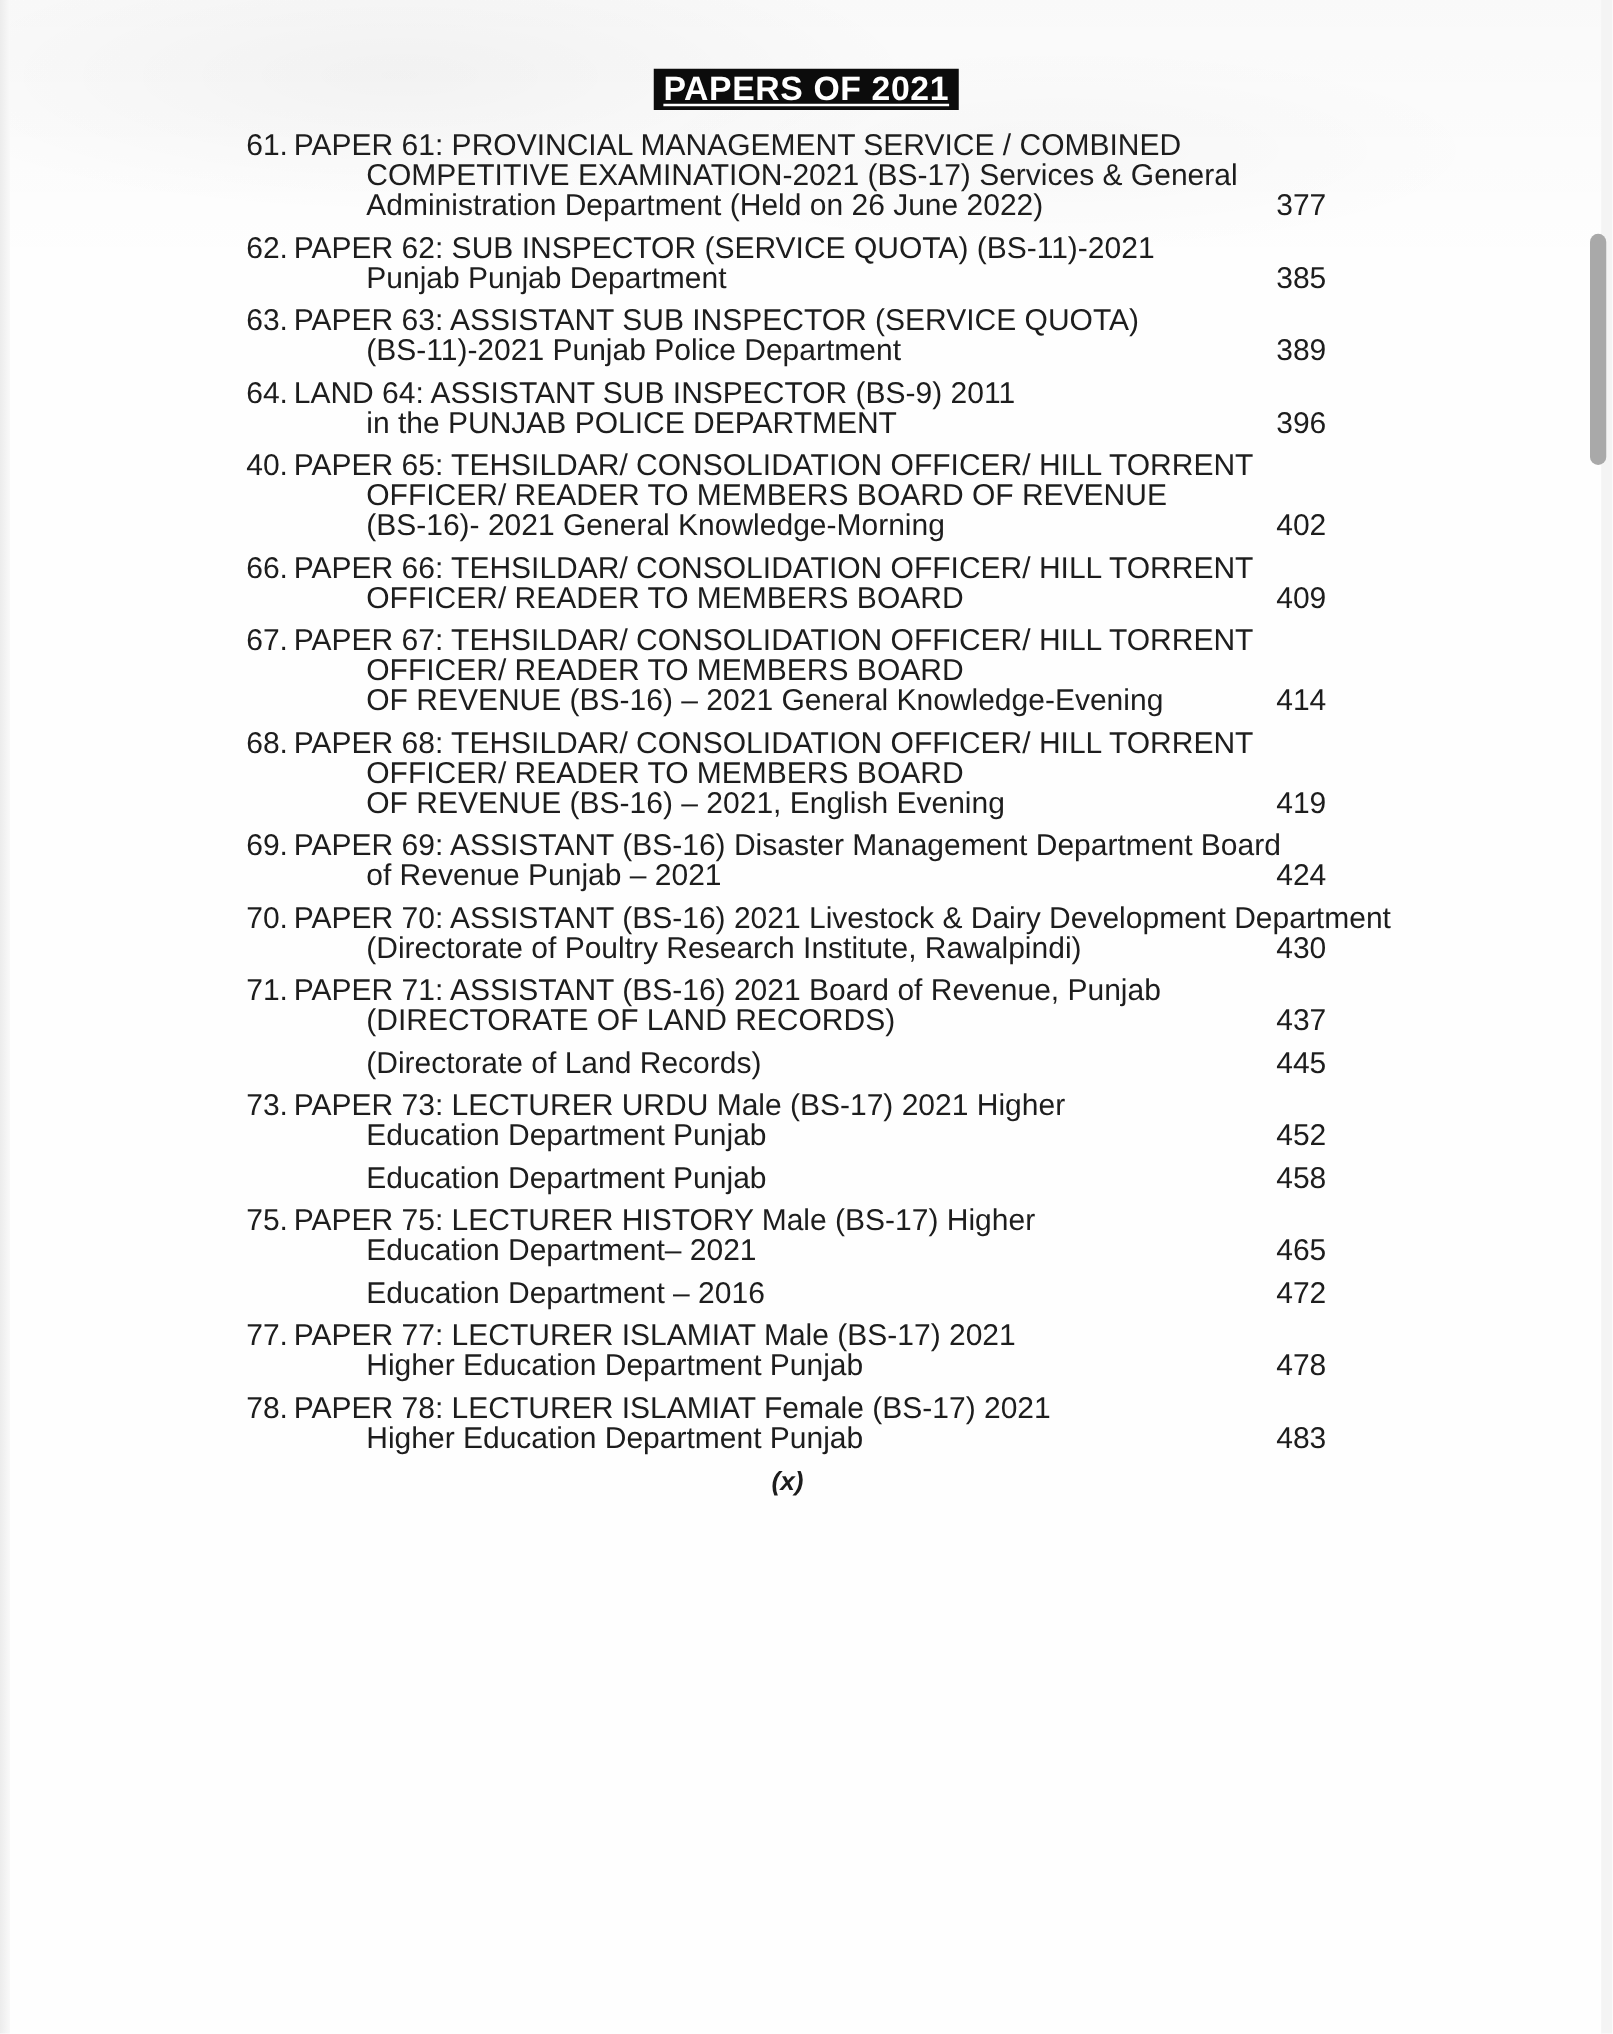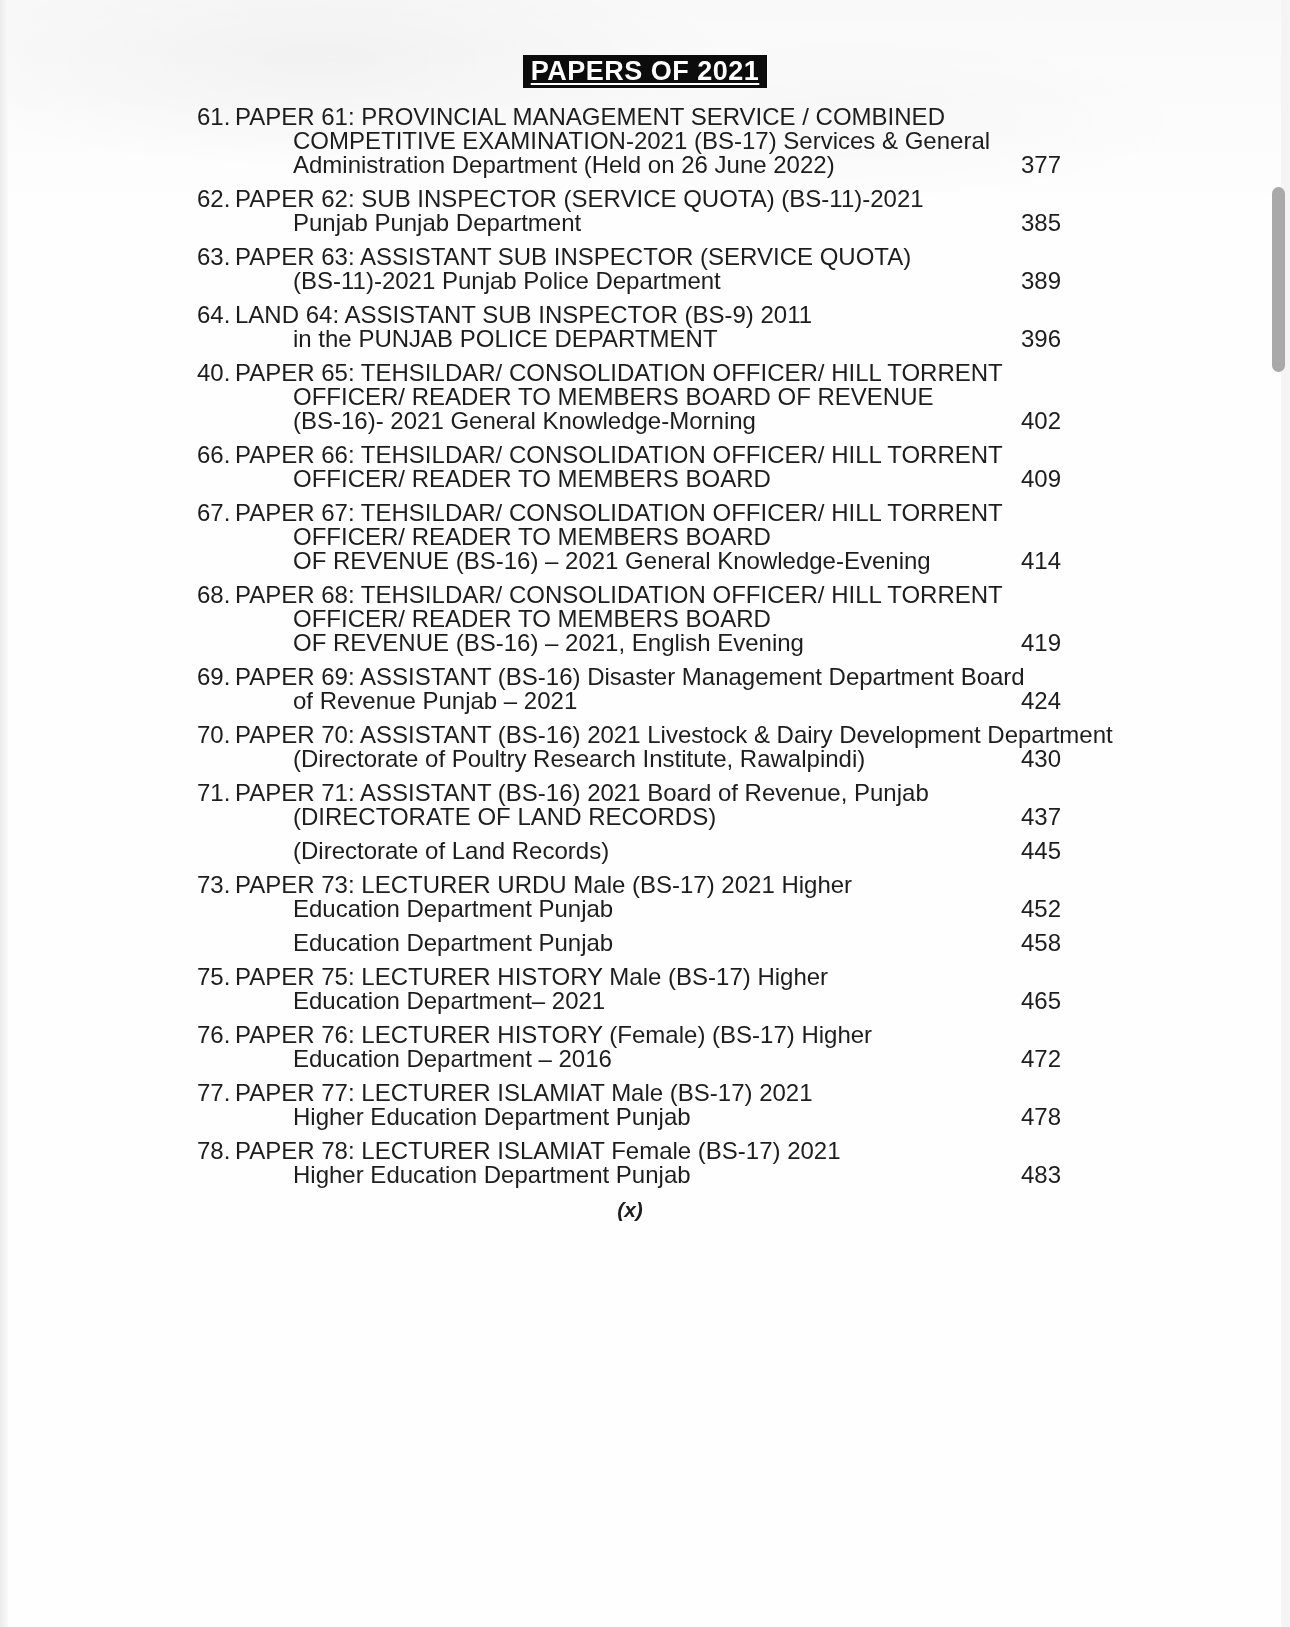--- a/index.html
+++ b/index.html
@@ -135,21 +135,20 @@
       <div class="entry">
         <div class="line cont">Education Department Punjab</div>
         <span class="pageno">458</span>
       </div>
       <div class="entry">
         <div class="line first"><span class="num">75.</span><span class="l1body"><span class="label">PAPER 75:</span> LECTURER HISTORY Male (BS-17) Higher</span></div>
         <div class="line cont">Education Department– 2021</div>
         <span class="pageno">465</span>
       </div>
       <div class="entry">
-        <div class="line first"><span class="num">76.</span><span class="l1body"><span class="label">PAPER 76:</span> LECTURER HISTORY (Female) (BS-17) Higher</span></div>
         <div class="line cont">Education Department – 2016</div>
         <span class="pageno">472</span>
       </div>
       <div class="entry">
         <div class="line first"><span class="num">77.</span><span class="l1body"><span class="label">PAPER 77:</span> LECTURER ISLAMIAT Male (BS-17) 2021</span></div>
         <div class="line cont">Higher Education Department Punjab</div>
         <span class="pageno">478</span>
       </div>
       <div class="entry">
         <div class="line first"><span class="num">78.</span><span class="l1body"><span class="label">PAPER 78:</span> LECTURER ISLAMIAT Female (BS-17) 2021</span></div>

